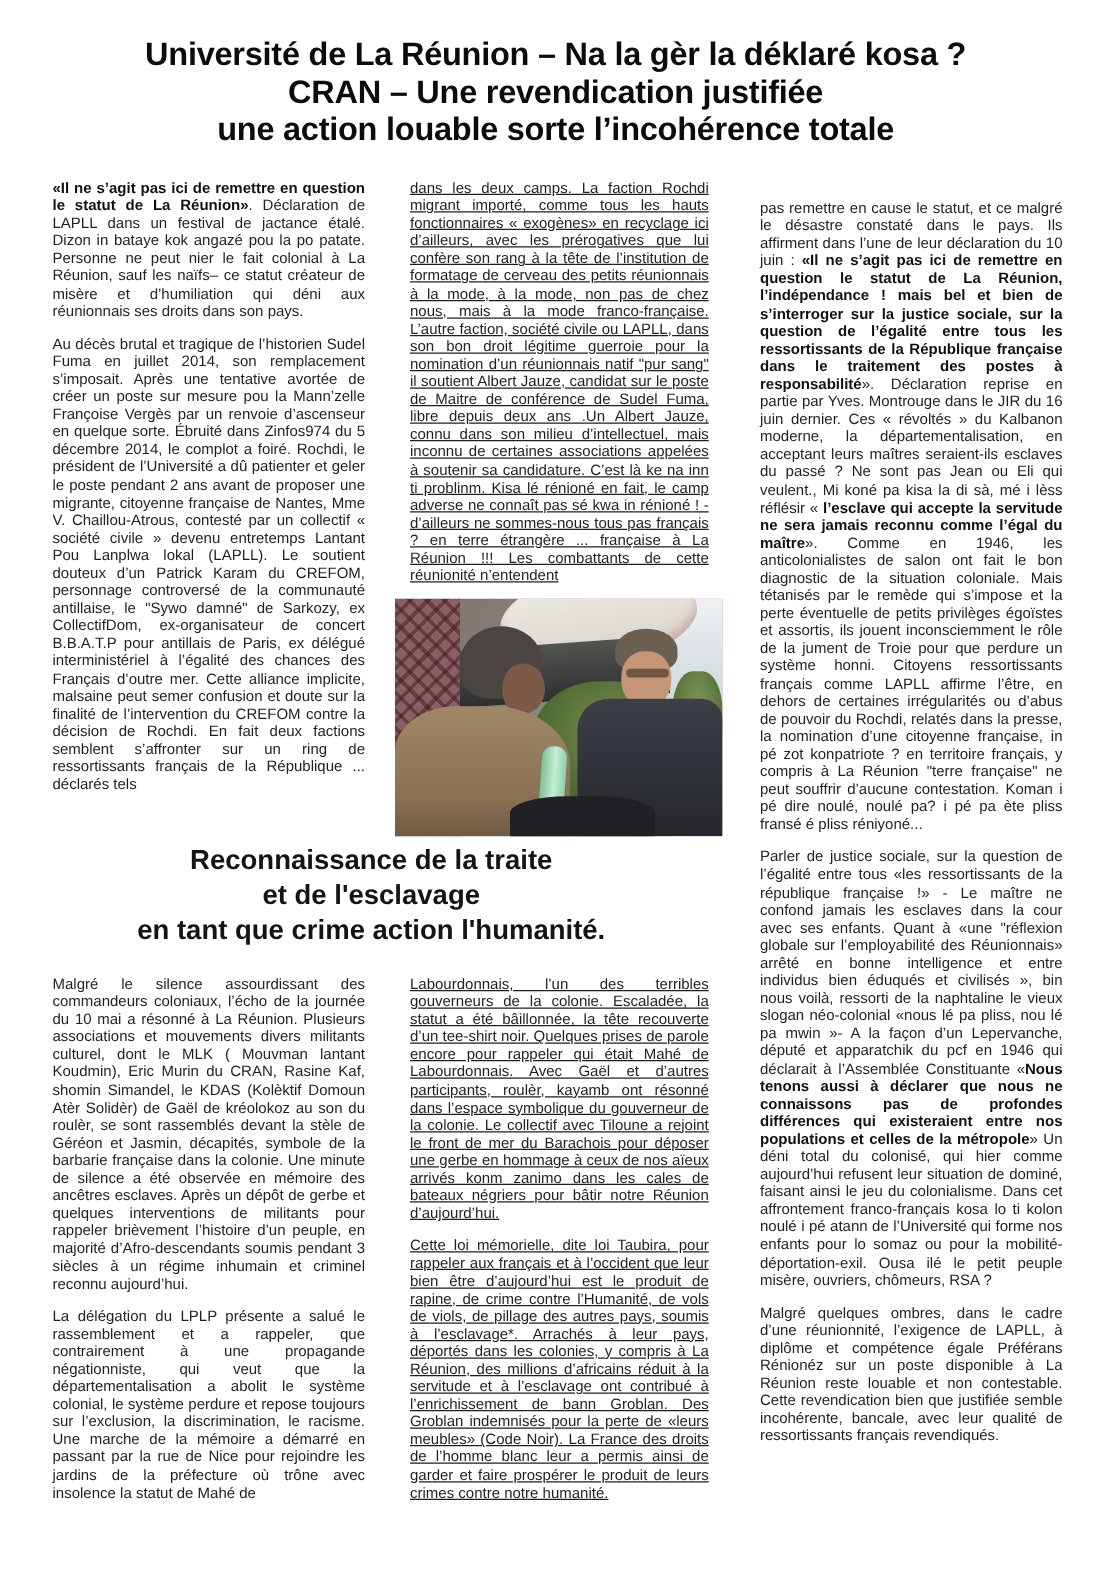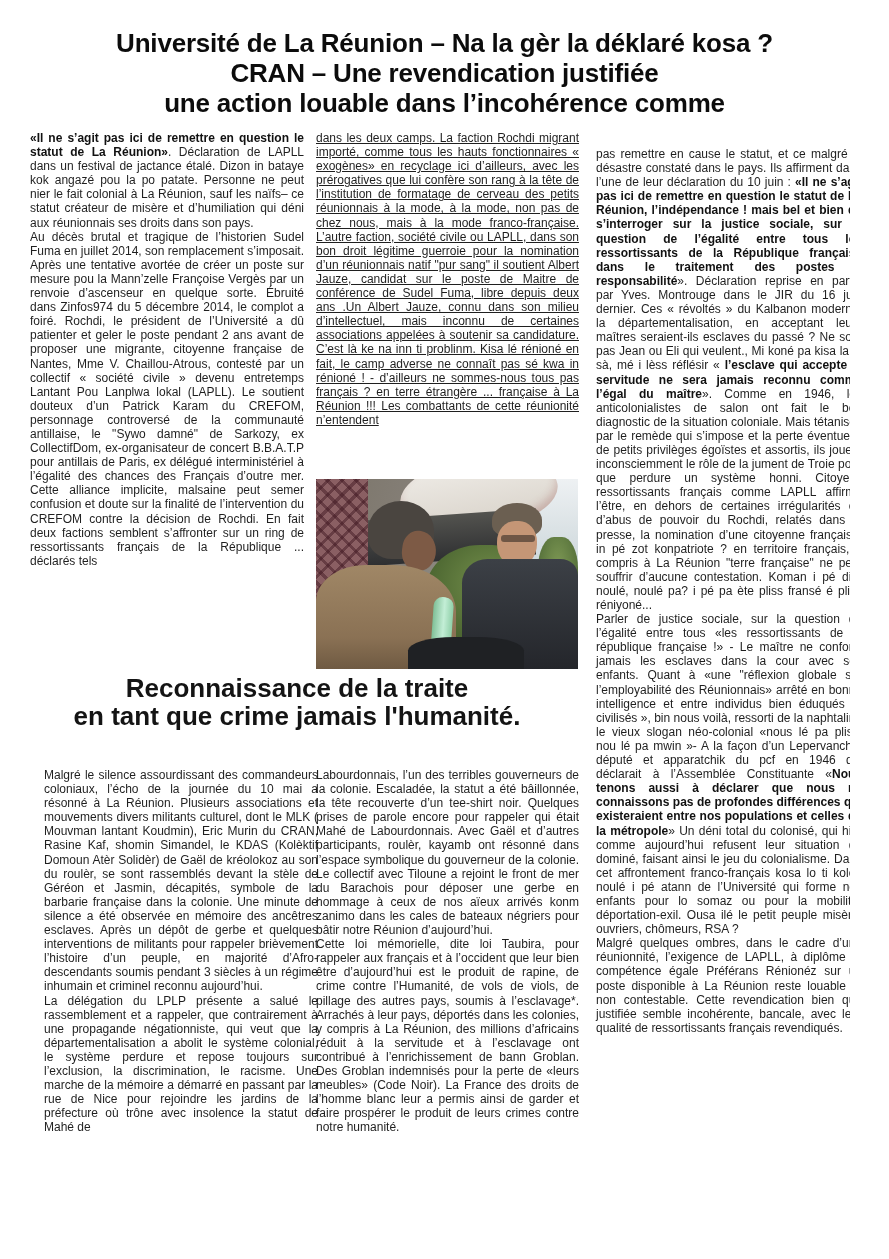--- a/index.html
+++ b/index.html
@@ -7,29 +7,29 @@
     position:relative;width:850px;height:1259px;background:#ffffff;
     font-family:"Liberation Sans",sans-serif;color:#222;overflow:hidden;
   }
   .headline{
     position:absolute;left:0;top:28px;width:889px;text-align:center;
     font-weight:bold;font-size:26px;line-height:30px;color:#0c0c0c;letter-spacing:-0.2px;
   }
   .col{
     position:absolute;font-size:12px;line-height:14.1px;text-align:justify;color:#1f1f1f;
   }
-  .col p{margin:0;padding:0;}
+  .col p{margin:12px;padding:0;}
   #col1-top{left:30px;top:131px;width:274px;}
   #col2-top{left:316px;top:131px;width:263px;text-decoration:underline;}
   #col3{left:596px;top:147px;width:266px;}
-  #col1-bottom{left:44px;top:768px;width:274px;}
-  #col2-bottom{left:316px;top:768px;width:263px;}
+  #col1-bottom{left:30px;top:768px;width:274px;}
+  #col2-bottom{left:316px;top:768px;width:263px;text-decoration:underline;}
   .section-title{
     position:absolute;left:22px;top:674px;width:550px;text-align:center;
-    font-weight:bold;font-size:26px;line-height:28px;color:#141414;
+    font-weight:bold;font-size:22px;line-height:28px;color:#141414;
   }
   
   .photo{
     position:absolute;left:316px;top:479px;width:262px;height:190px;overflow:hidden;
     background:linear-gradient(105deg,#7a7468 0%,#87817a 40%,#9aa08f 70%,#b9c4bd 100%);
   }
   .photo div{position:absolute;}
   .ph-sky{left:186px;top:0;width:76px;height:96px;background:linear-gradient(180deg,#eef1f3,#c9d4d8);}
   .ph-awning{left:84px;top:-22px;width:158px;height:74px;background:linear-gradient(180deg,#efece7,#d8d2c9);
     border-radius:45% 55% 45% 55%;transform:rotate(-10deg);box-shadow:inset 0 -6px 8px rgba(140,60,60,.25);}
@@ -56,21 +56,21 @@
   b{font-weight:bold;color:#111;}
 </style>
 </head>
 <body>
 
 <div id="page">
 
   <div class="headline">
     <div>Université de La Réunion – Na la gèr la déklaré kosa ?</div>
     <div>CRAN – Une revendication justifiée</div>
-    <div>une action louable dans l’incohérence comme</div>
+    <div>une action louable sorte l’incohérence totale</div>
   </div>
 
   <div id="col1-top" class="col">
       <p><b>«Il ne s’agit pas ici de remettre en question le statut de La Réunion»</b><span>. Déclaration de LAPLL dans un festival de jactance étalé. Dizon in bataye kok angazé pou la po patate. Personne ne peut nier le fait colonial à La Réunion, sauf les naïfs– ce statut créateur de misère et d’humiliation qui déni aux réunionnais ses droits dans son pays.</span></p>
       <p><span>Au décès brutal et tragique de l’historien Sudel Fuma en juillet 2014, son remplacement s’imposait. Après une tentative avortée de créer un poste sur mesure pou la Mann’zelle Françoise Vergès par un renvoie d’ascenseur en quelque sorte. Ébruité dans Zinfos974 du 5 décembre 2014, le complot a foiré. Rochdi, le président de l’Université a dû patienter et geler le poste pendant 2 ans avant de proposer une migrante, citoyenne française de Nantes, Mme V. Chaillou-Atrous, contesté par  un collectif « société civile » devenu entretemps Lantant Pou Lanplwa lokal (LAPLL). Le soutient douteux d’un Patrick Karam du CREFOM, personnage controversé de la communauté antillaise, le "Sywo damné" de Sarkozy,  ex CollectifDom, ex-organisateur de concert B.B.A.T.P pour antillais de Paris, ex délégué interministériel à l’égalité des chances des Français d’outre mer. Cette alliance implicite, malsaine peut semer confusion et doute  sur la finalité de l’intervention du CREFOM contre la décision de Rochdi. En fait deux factions semblent s’affronter sur un ring de ressortissants français de la République ... déclarés tels</span></p>
     </div>
   <div id="col2-top" class="col">
       <p><span>dans les deux camps. La faction Rochdi migrant importé, comme tous les hauts fonctionnaires « exogènes» en recyclage ici d’ailleurs, avec les prérogatives que lui confère son rang à la tête de l’institution de formatage de cerveau des petits réunionnais à la mode, à la mode, non pas de chez nous, mais à la mode franco-française. L’autre faction, société civile ou LAPLL, dans son bon droit légitime guerroie  pour la nomination d’un réunionnais natif "pur sang"  il soutient Albert Jauze, candidat sur le poste de Maitre de conférence de Sudel Fuma, libre depuis deux ans .Un Albert Jauze, connu dans son milieu d’intellectuel, mais inconnu de certaines associations appelées à soutenir sa candidature. C’est là ke na inn ti problinm. Kisa lé rénioné en fait, le camp adverse ne connaît pas sé kwa in rénioné ! - d’ailleurs ne sommes-nous tous pas français ? en terre étrangère ... française à La Réunion !!! Les combattants de cette réunionité n’entendent</span></p>
     </div>
   <div id="col3" class="col">
@@ -92,21 +92,22 @@
     <div class="ph-tube"></div>
     <div class="ph-man-right-hair"></div>
     <div class="ph-man-right-face"></div>
     <div class="ph-glasses"></div>
     <div class="ph-man-right-body"></div>
     <div class="ph-dark-bottom"></div>
   </div>
 
   <div class="section-title">
     <div>Reconnaissance de la traite</div>
-    <div>en tant que crime jamais l'humanité.</div>
+    <div>et de l'esclavage</div>
+    <div>en tant que crime action l'humanité.</div>
   </div>
 
   <div id="col1-bottom" class="col">
       <p><span>Malgré le silence assourdissant des commandeurs coloniaux, l’écho de la journée du 10 mai a résonné à La Réunion. Plusieurs associations et mouvements divers militants culturel, dont le MLK ( Mouvman lantant Koudmin), Eric Murin du CRAN, Rasine Kaf, shomin Simandel, le KDAS (Kolèktif Domoun Atèr Solidèr) de Gaël de kréolokoz au son du roulèr, se sont rassemblés devant la stèle de Géréon et Jasmin, décapités, symbole de la barbarie française dans la colonie. Une minute de silence a été observée en mémoire des ancêtres esclaves. Après un dépôt de gerbe et quelques interventions de militants pour rappeler brièvement l’histoire d’un peuple, en majorité d’Afro-descendants soumis pendant 3 siècles  à un régime inhumain et criminel reconnu aujourd’hui.</span></p>
       <p><span>La délégation du LPLP présente a salué le rassemblement et a rappeler, que contrairement à une propagande négationniste, qui veut que la départementalisation a abolit le système colonial, le système perdure et repose toujours sur l’exclusion, la discrimination, le racisme. Une marche de la mémoire a démarré en passant par la rue de Nice pour rejoindre les jardins de la préfecture où trône avec insolence la statut de Mahé de</span></p>
     </div>
   <div id="col2-bottom" class="col">
       <p><span>Labourdonnais, l’un des terribles gouverneurs de la colonie. Escaladée, la statut  a été bâillonnée, la tête recouverte d’un tee-shirt noir. Quelques prises de parole encore pour rappeler qui était Mahé de Labourdonnais. Avec Gaël et d’autres participants, roulèr, kayamb ont résonné dans l’espace symbolique du gouverneur de la colonie. Le collectif  avec Tiloune a rejoint le front de mer du Barachois pour déposer une gerbe en hommage à ceux de nos aïeux arrivés konm zanimo dans les cales de bateaux négriers pour bâtir notre Réunion d’aujourd’hui.</span></p>
       <p><span>Cette loi mémorielle, dite loi Taubira, pour rappeler aux français et à l’occident que leur bien être d’aujourd’hui est le produit de rapine, de crime contre l’Humanité, de vols de viols, de pillage des autres pays, soumis à l’esclavage*. Arrachés à leur pays, déportés dans les colonies, y compris à La Réunion, des millions d’africains réduit à la servitude et à l’esclavage ont contribué à l’enrichissement de bann Groblan.   Des Groblan indemnisés pour la perte de «leurs meubles» (Code Noir). La France des droits de l’homme blanc leur a permis ainsi de garder et faire prospérer le produit de leurs crimes contre notre humanité.</span></p>
     </div>

